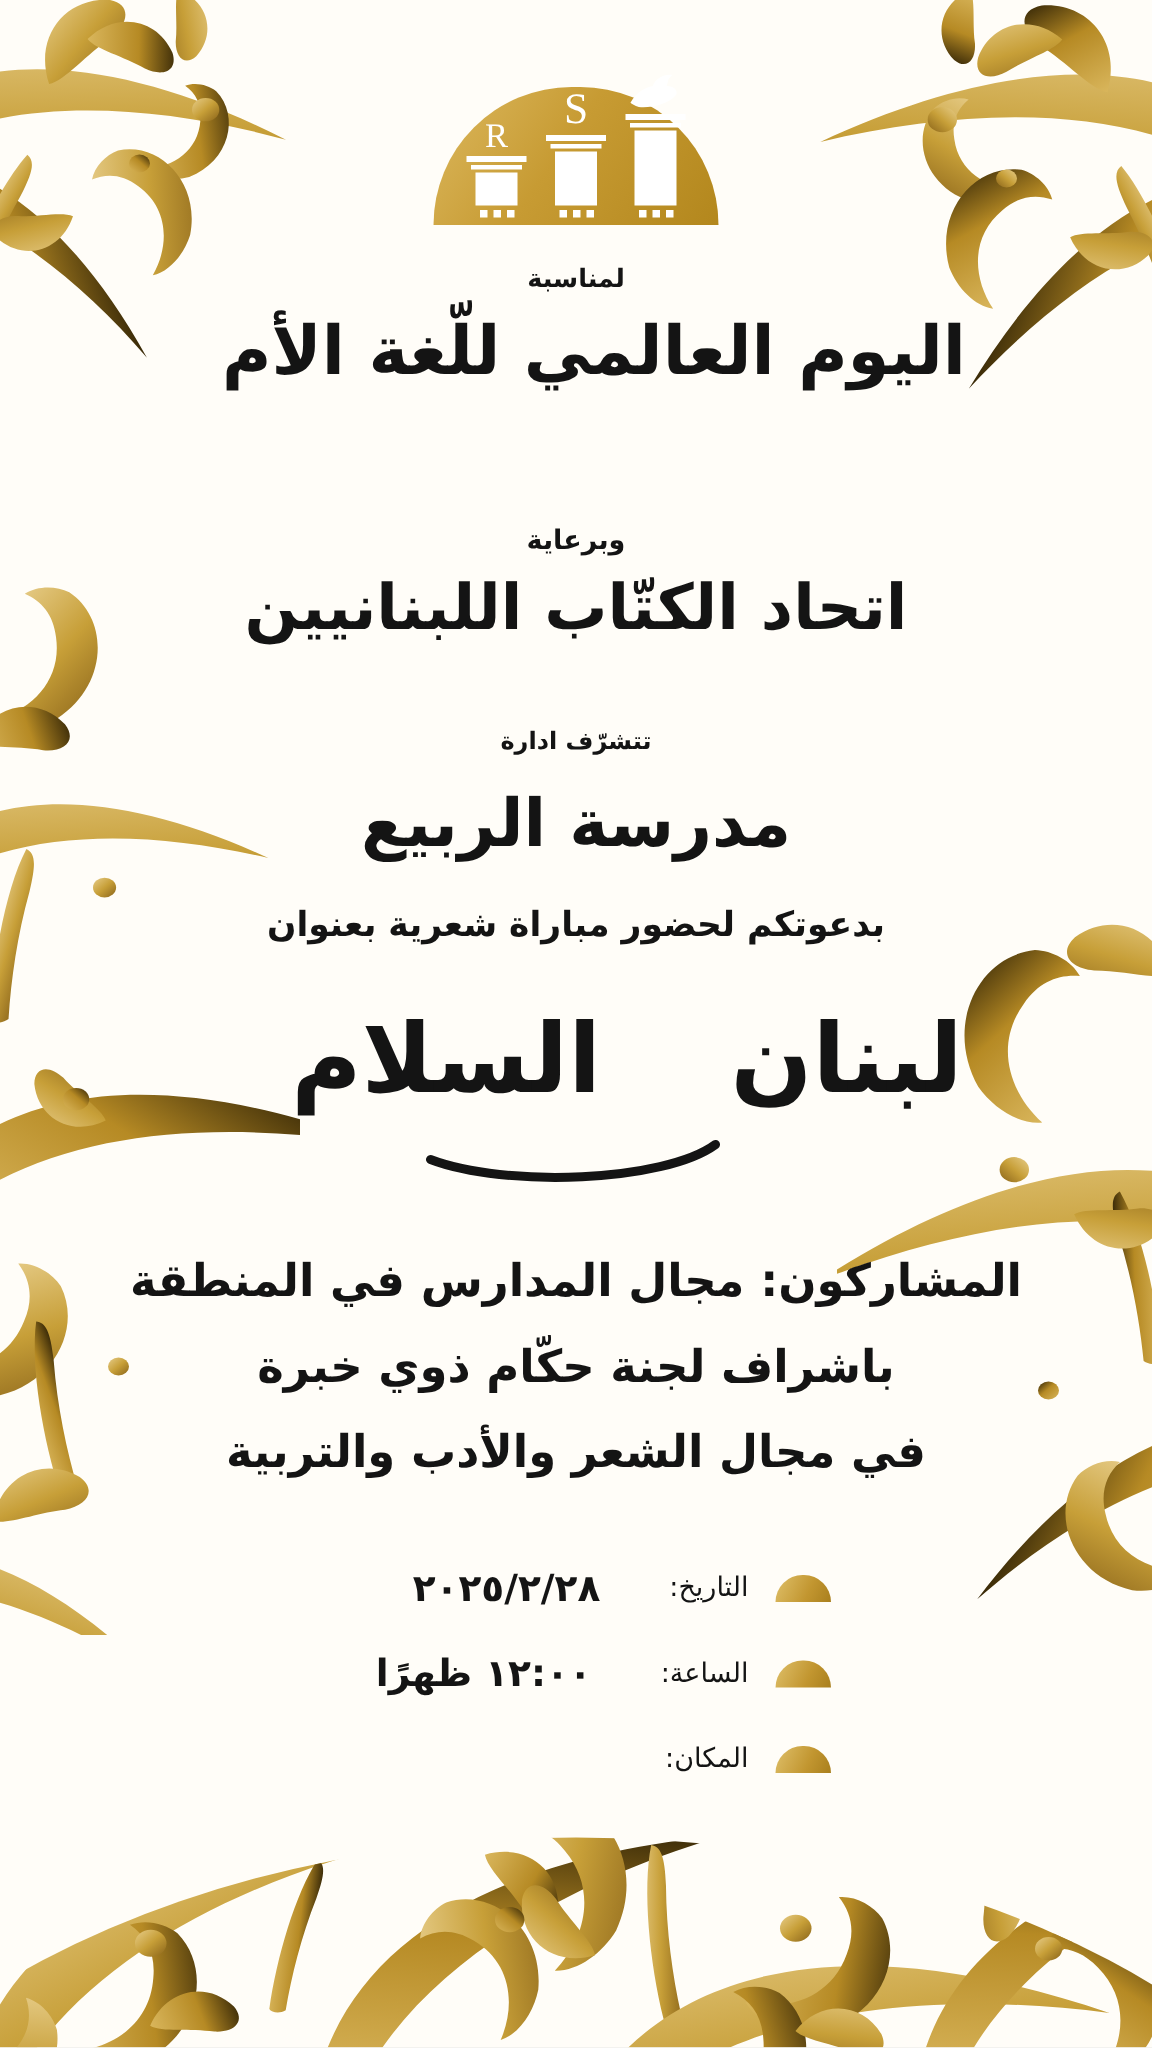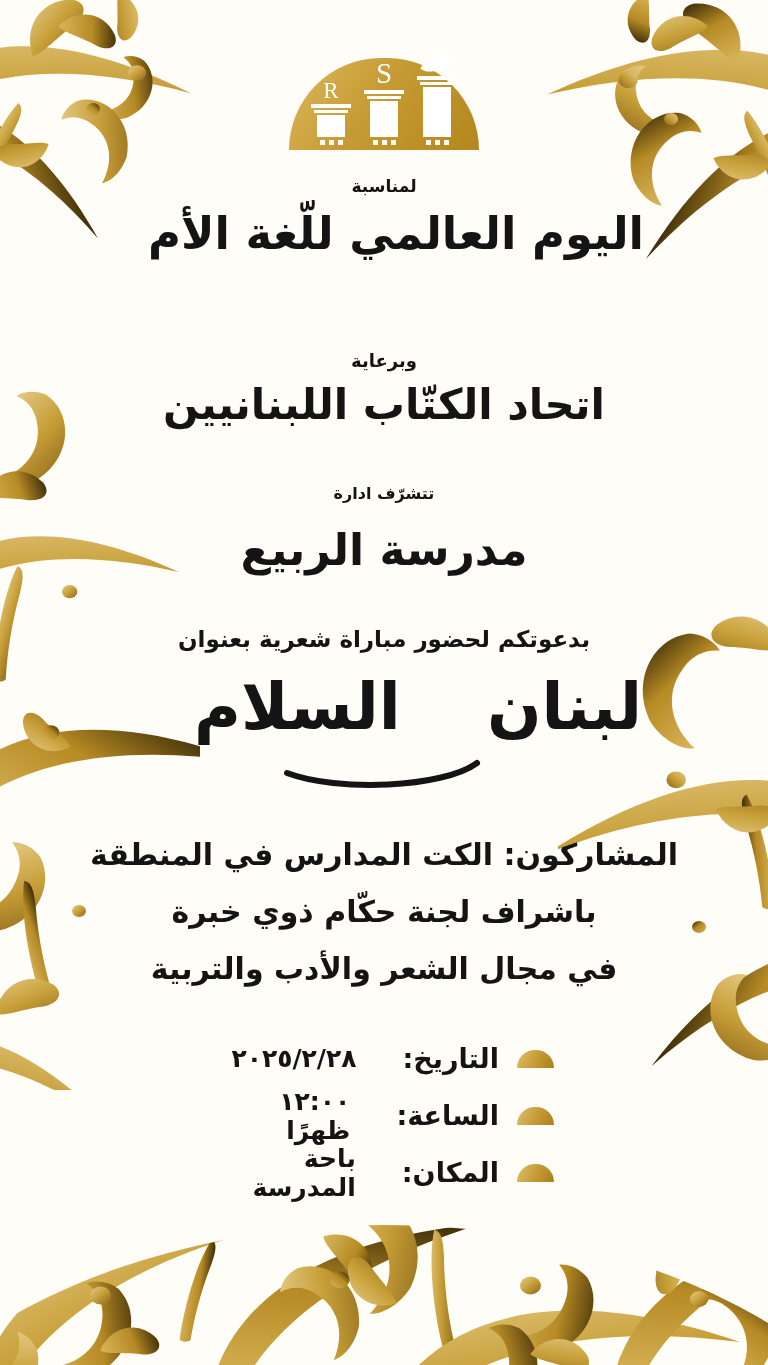--- a/index.html
+++ b/index.html
@@ -39,32 +39,32 @@
 
   
   .tblock{position:absolute;left:0;width:100%;text-align:center;direction:rtl;}
   .kicker{font-size:17px;font-weight:bold;}
   .k1{top:176px;}
   .t1{top:206px;font-size:45px;font-weight:bold;line-height:1.25;margin-left:12px;}
   .k2{top:350px;font-size:18px;text-align:center;}
   .t2{top:380px;font-size:42px;font-weight:bold;}
   .k3{top:484px;font-size:16px;}
   .t3{top:524px;font-size:44px;font-weight:bold;}
-  .invite{top:626px;font-size:23px;font-weight:bold;}
+  .invite{top:604px;font-size:23px;font-weight:bold;}
   .event{top:670px;font-size:64px;font-weight:bold;word-spacing:64px;letter-spacing:0;padding-left:34px;}
   .event-swash{position:absolute;top:758px;left:50%;transform:translateX(-50%);}
   .desc{top:826px;font-size:30px;font-weight:bold;line-height:57px;}
 
   
   .details{position:absolute;top:1030px;left:50%;transform:translateX(-50%);
     width:340px;direction:rtl;}
   .detail-row{display:flex;align-items:center;height:57px;gap:18px;}
   .bullet{width:37px;height:18px;border-radius:19px 19px 0 0;flex:0 0 auto;
     background:linear-gradient(115deg,#dfc06a 0%,#c29630 60%,#a97f1d 100%);}
-  .detail-label{font-size:27px;font-weight:bold;}
+  .detail-label{font-size:18px;font-weight:normal;}
   .detail-value{font-size:25px;font-weight:bold;margin-right:28px;}
 </style>
 </head>
 <body>
 
 <svg width="0" height="0" style="position:absolute">
   <defs>
     <linearGradient id="goldA" x1="0%" y1="0%" x2="100%" y2="100%">
       <stop offset="0%" stop-color="#e7cd8a"></stop>
       <stop offset="50%" stop-color="#c79f38"></stop>
@@ -239,36 +239,35 @@
   <div class="tblock t3">مدرسة الربيع</div>
 
   <div class="tblock invite">بدعوتكم لحضور مباراة شعرية بعنوان</div>
 
   <div class="tblock event">لبنان السلام</div>
   <svg class="event-swash" width="210" height="38" viewBox="0 0 210 38">
     <path d="M198,5 C164,30 58,34 8,15" fill="none" stroke="#141414" stroke-width="6" stroke-linecap="round"></path>
   </svg>
 
   <div class="tblock desc">
-    <div>المشاركون: الكت المدارس في المنطقة</div>
+    <div>المشاركون: مجال المدارس في المنطقة</div>
     <div>باشراف لجنة حكّام ذوي خبرة</div>
     <div>في مجال الشعر والأدب والتربية</div>
   </div>
 
   <div class="details">
     <div class="detail-row">
       <div class="bullet"></div>
       <span class="detail-label">التاريخ:</span>
       <span class="detail-value">٢٠٢٥/٢/٢٨</span>
     </div>
     <div class="detail-row">
       <div class="bullet"></div>
       <span class="detail-label">الساعة:</span>
       <span class="detail-value">١٢:٠٠ ظهرًا</span>
     </div>
     <div class="detail-row">
       <div class="bullet"></div>
       <span class="detail-label">المكان:</span>
-      <span class="detail-value">باحة المدرسة</span>
     </div>
   </div>
 
 </div>
 
 </body></html>

